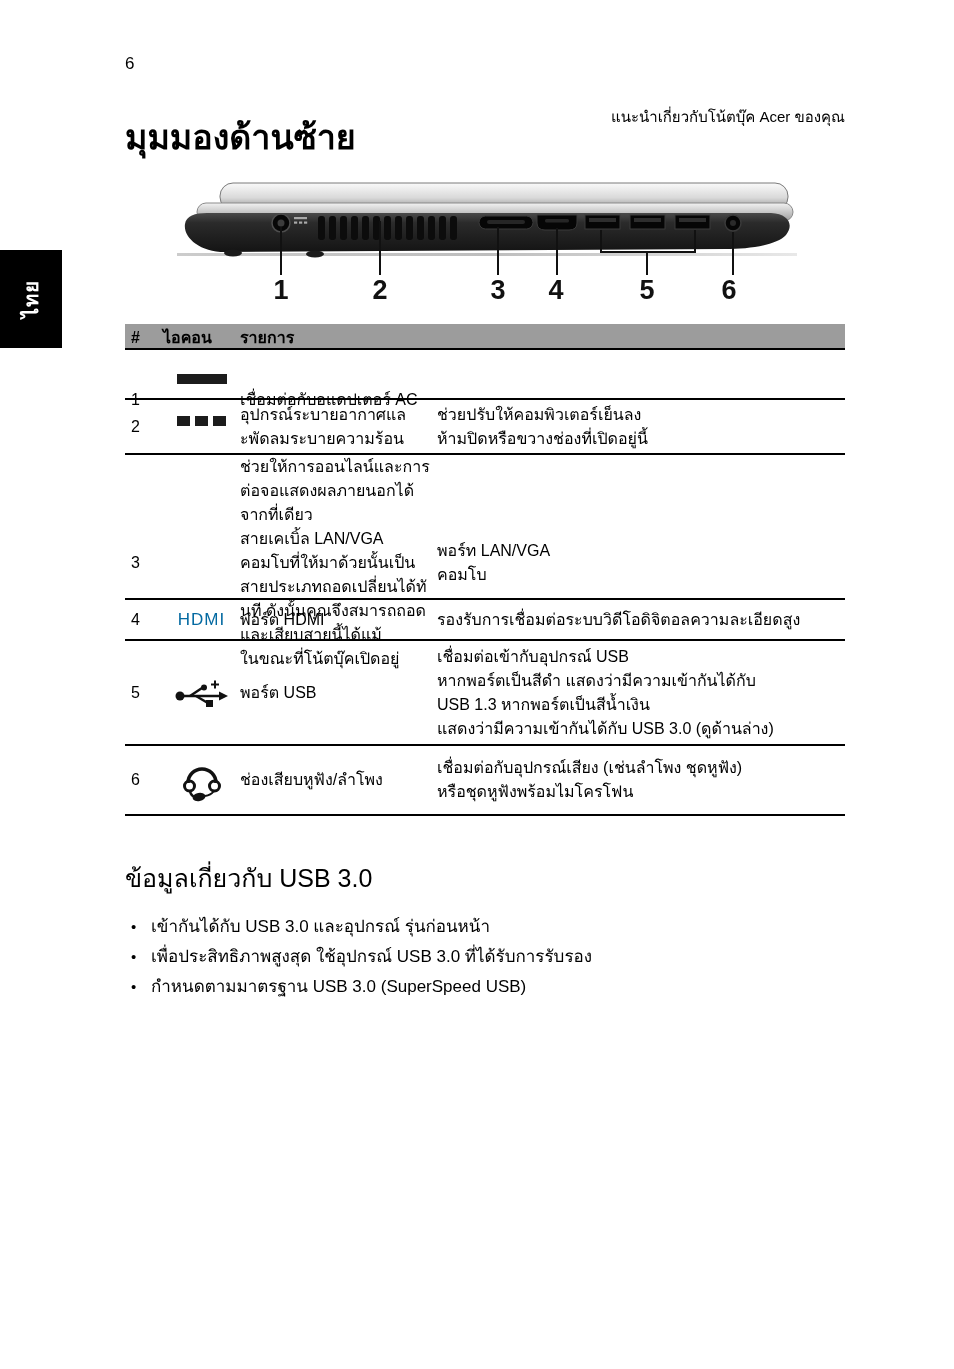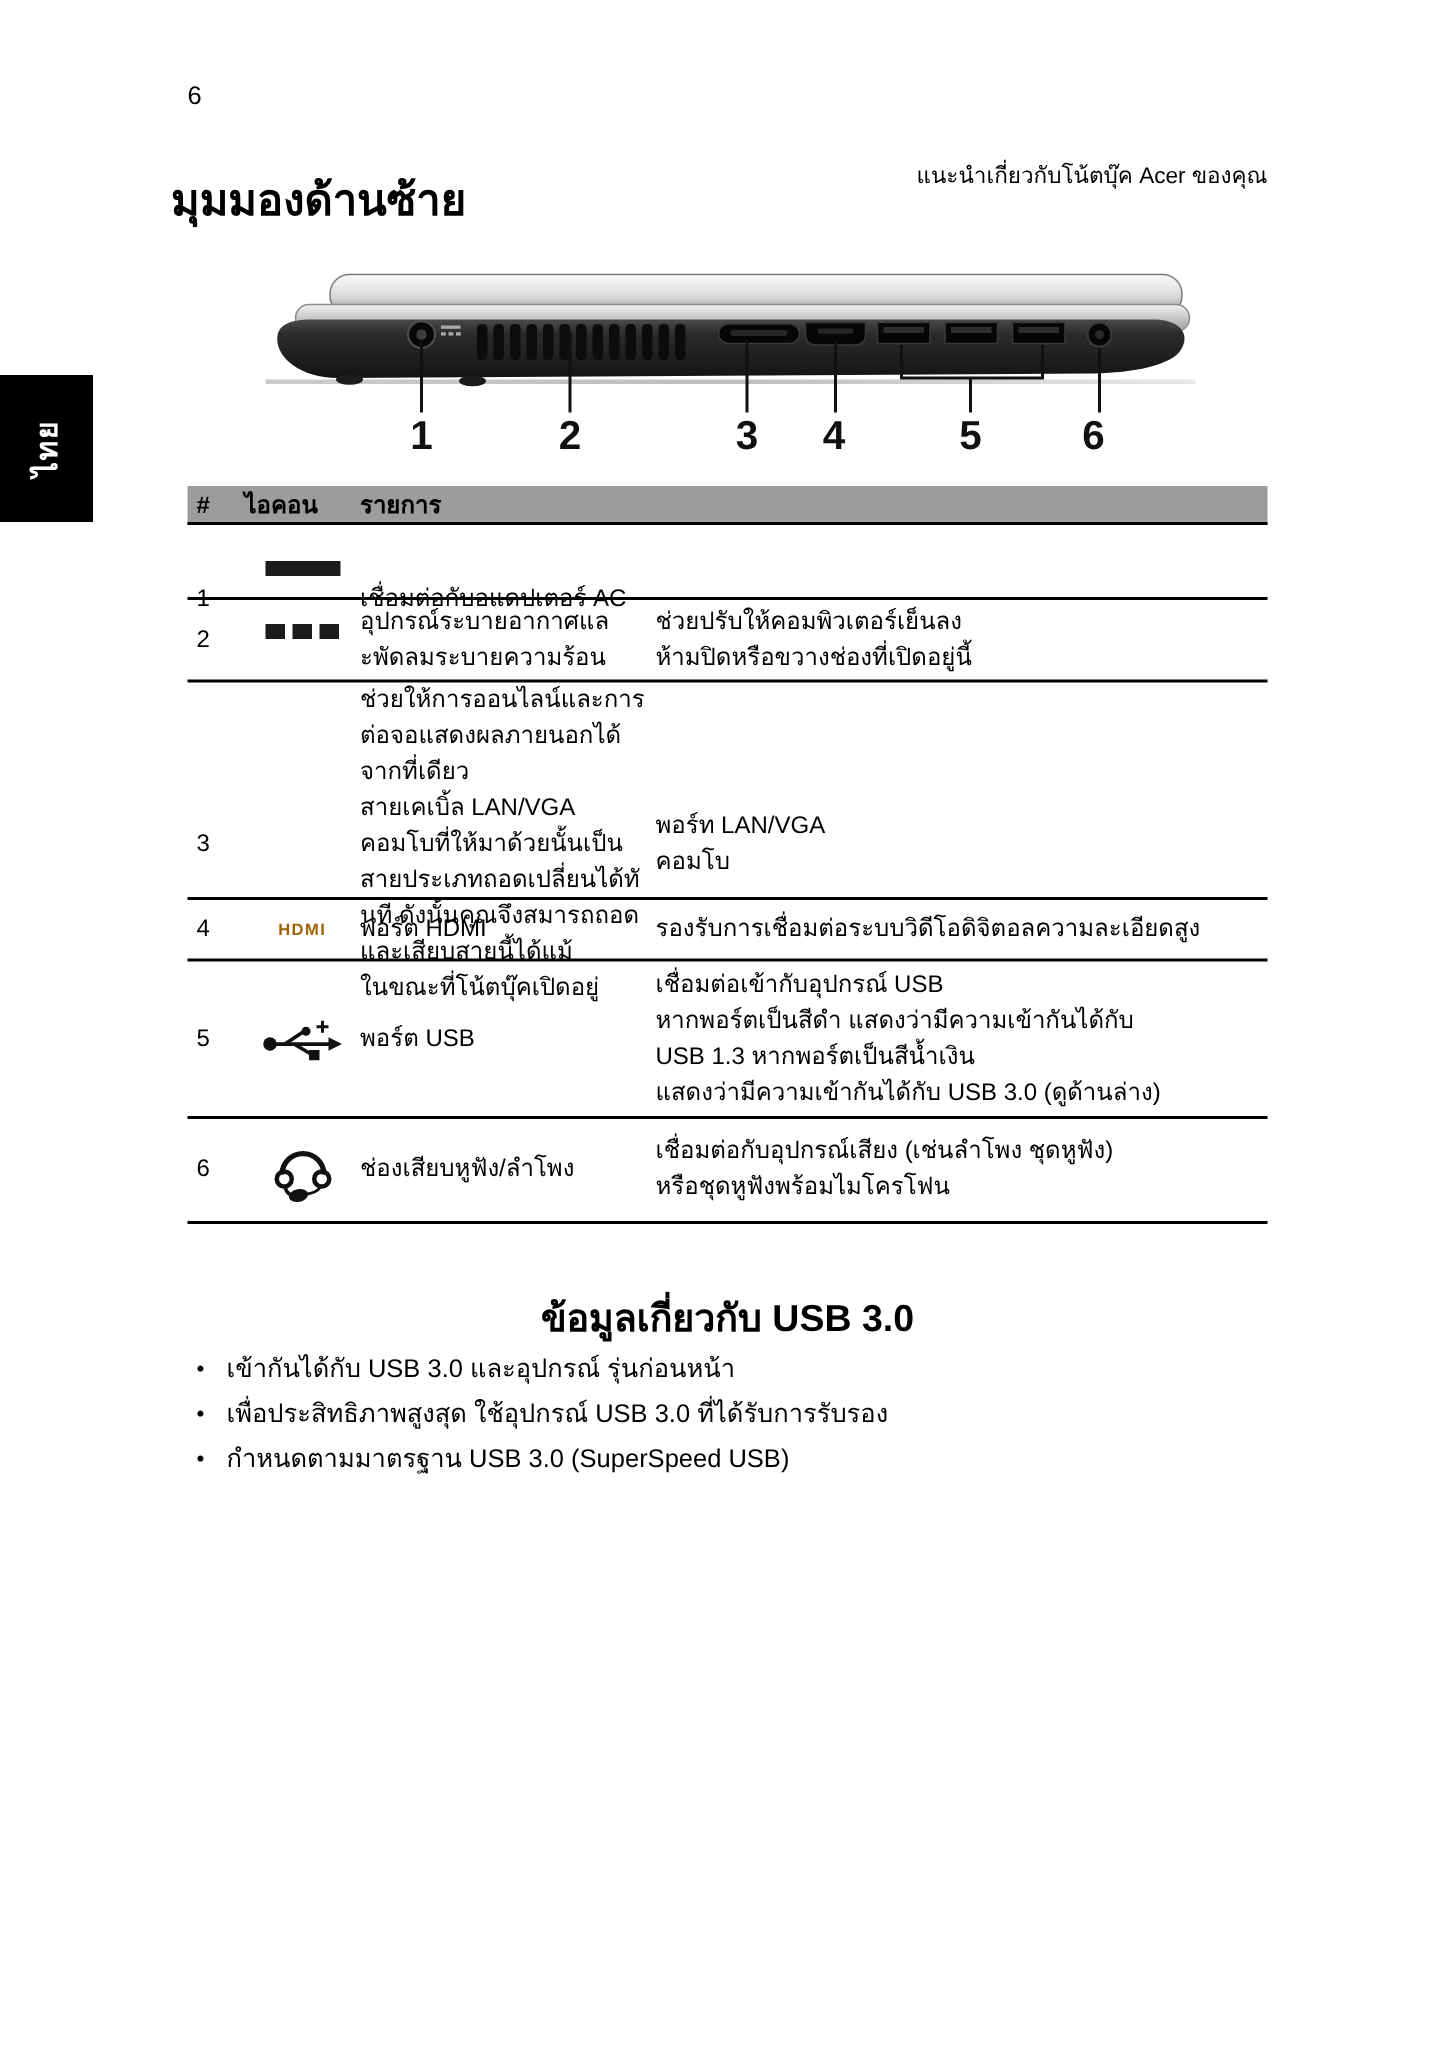--- a/index.html
+++ b/index.html
@@ -37,22 +37,22 @@
   }
   .running-header {
     position: absolute; right: 109px; top: 57px;
     font-size: 15px;
     text-align: right;
     margin-top: 48px;
   }
 
   
   .page-title {
-    position: absolute; left: 114px; top: 110px;
-    font-size: 29px;
+    position: absolute; left: 125px; top: 110px;
+    font-size: 34px;
     font-weight: bold;
   }
 
   
   .figure {
     position: absolute; left: 125px; top: 175px;
     width: 720px; height: 140px;
   }
   .figure svg { position: absolute; left: 0; top: 0; }
   .callout-number {
@@ -99,35 +99,35 @@
   .row-6 { height: 70px; }
 
   
   .dc-icon { width: 50px; }
   .dc-icon .bar { width: 50px; height: 10px; background: #1c1c1c; }
   .dc-icon .dashes { display: flex; gap: 5px; margin-top: 8px; }
   .dc-icon .dashes i { display: block; width: 13px; height: 10px; background: #1c1c1c; }
 
   
   .hdmi-logo {
-    font-size: 11px;
-    font-weight: bold;
+    font-size: 17px;
+    font-weight: normal;
     letter-spacing: 1px;
-    color: #a16207;
+    color: #0369a1;
   }
 
   
   .usb-section {
     position: absolute; left: 125px; top: 858px;
     width: 720px;
   }
   .usb-section h2 {
     font-size: 25px;
-    font-weight: bold;
-    text-align: center;
+    font-weight: normal;
+    margin-bottom: 14px;
   }
   .bullet-list .bullet-item {
     display: flex;
     font-size: 17px;
     line-height: 30px;
   }
   .bullet-list .bullet-marker {
     width: 26px;
     padding-left: 6px;
     font-size: 15px;

